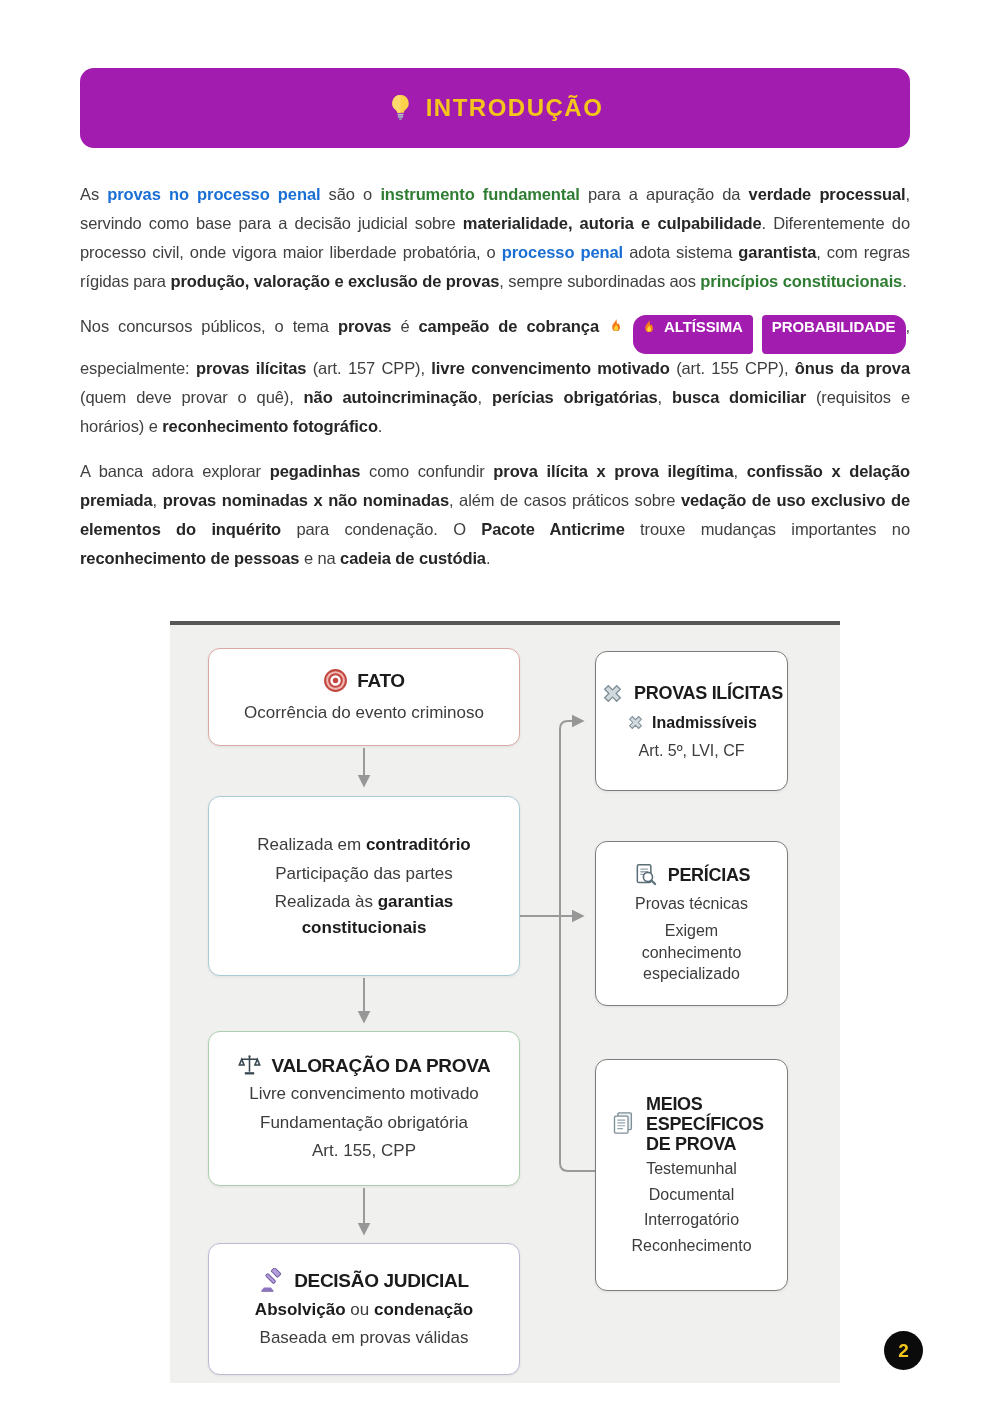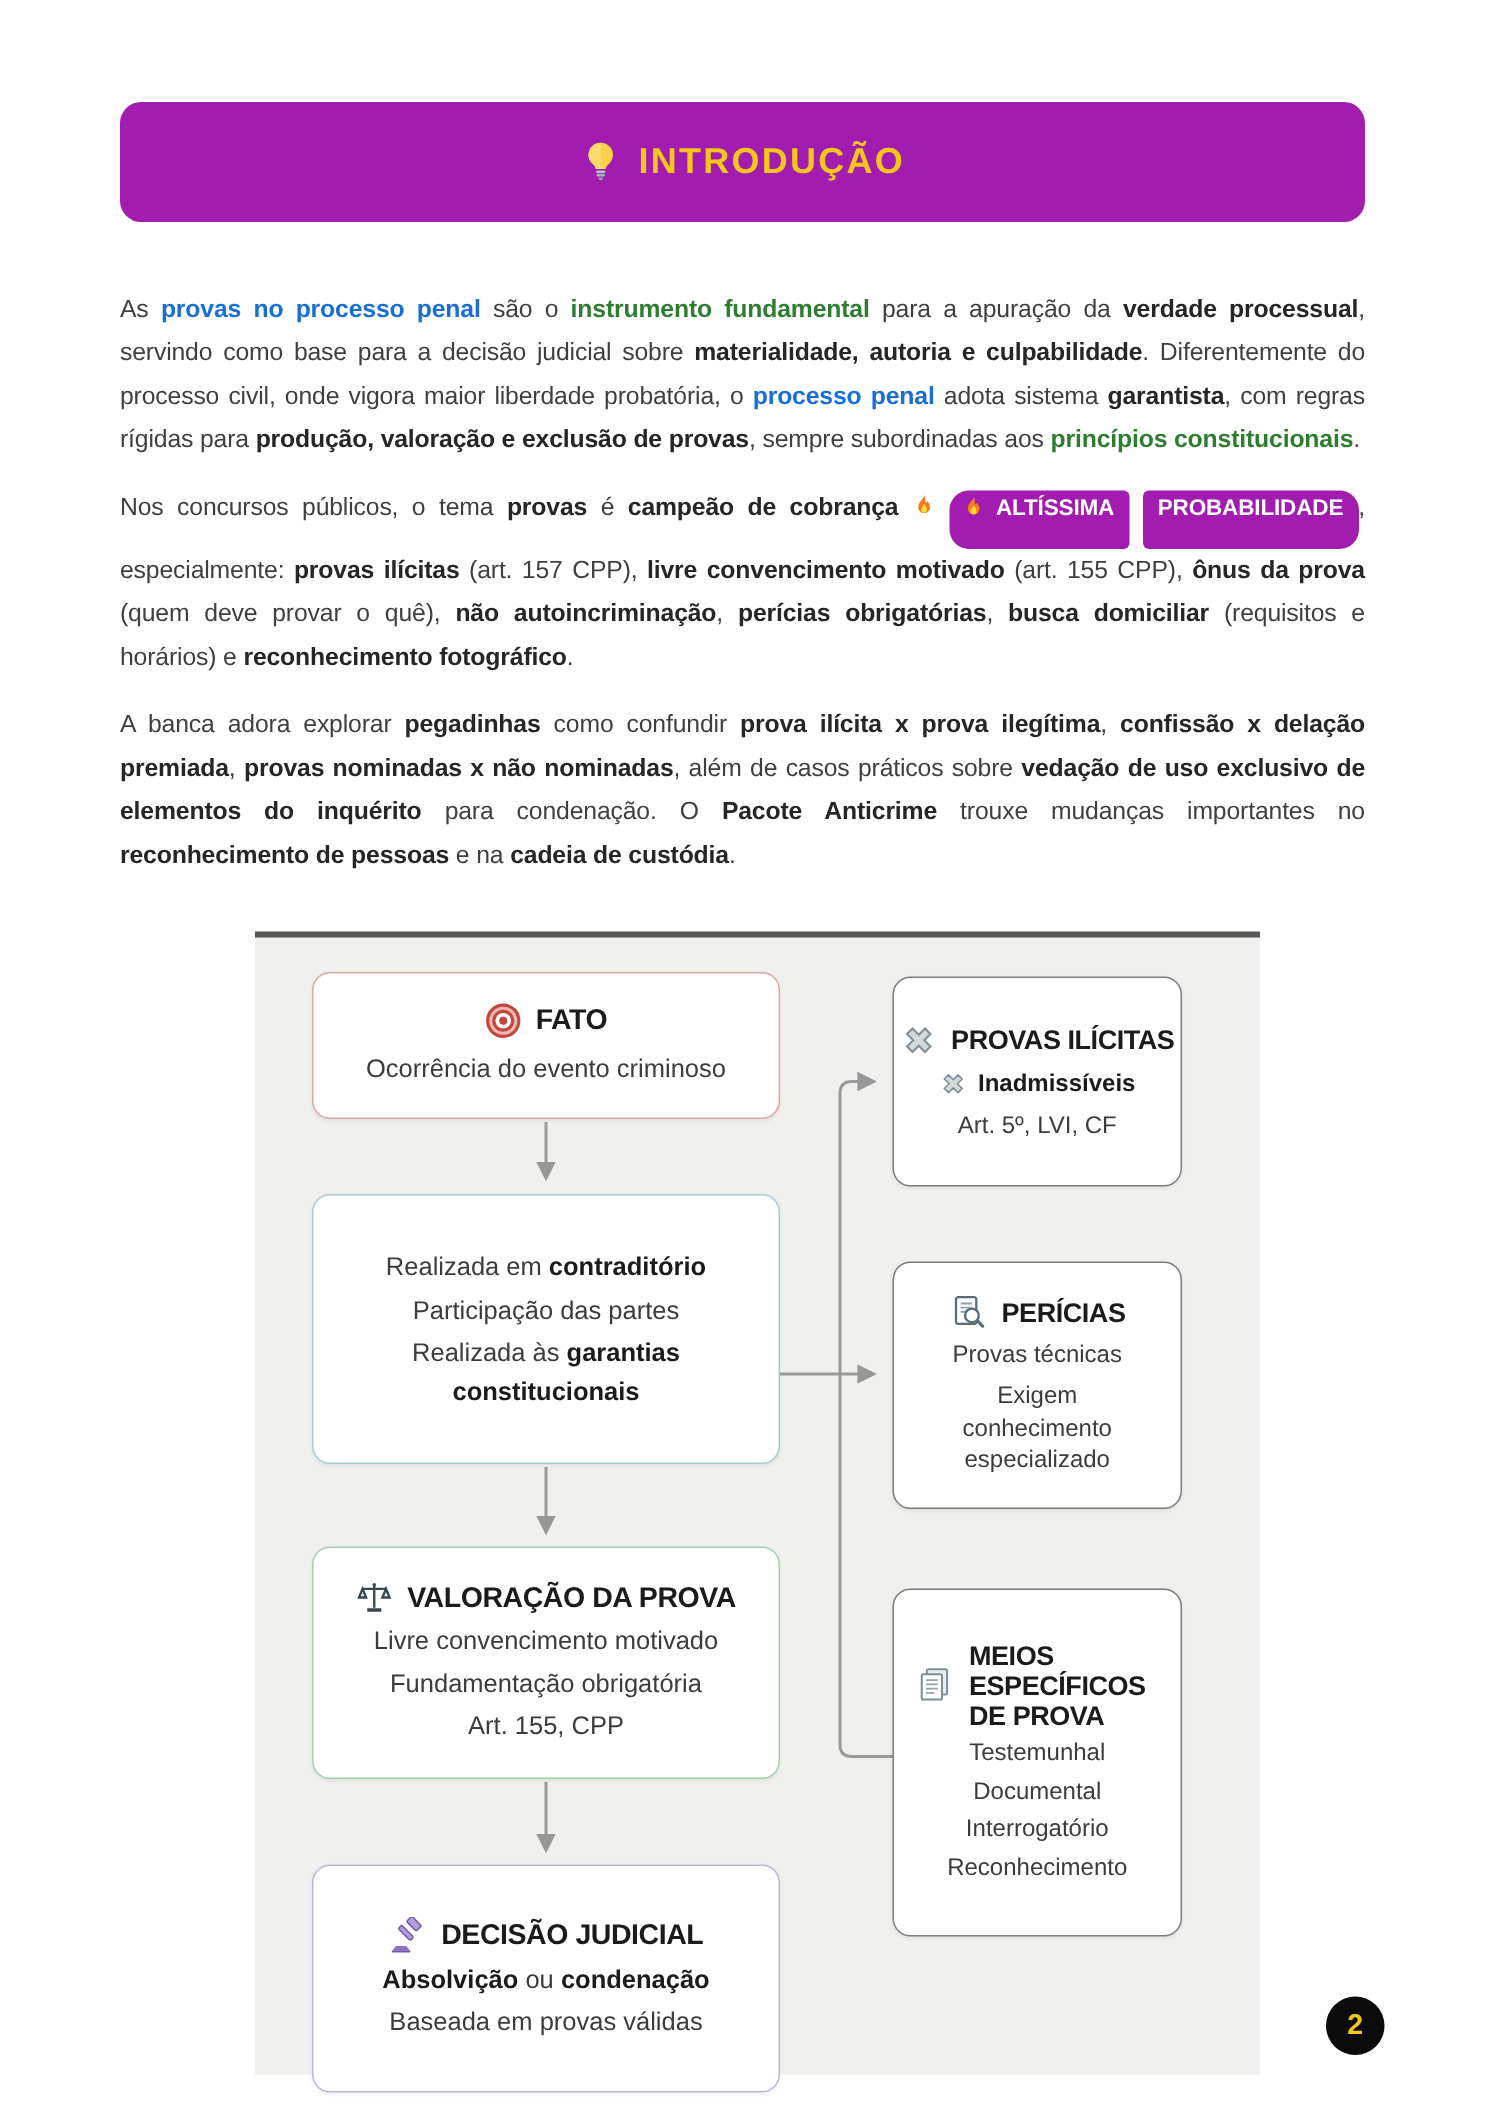--- a/index.html
+++ b/index.html
@@ -12,21 +12,21 @@
   .hdr {
     position:absolute; left:80px; top:68px; width:830px; height:80px;
     background:#a21caf; border-radius:14px;
     display:flex; align-items:center; justify-content:center; gap:12px;
   }
   .hdr-title {
     color:#f4c51a; font-weight:700; font-size:24px; letter-spacing:1.5px;
   }
   .bulb { display:inline-flex; }
   
-  .copy { position:absolute; left:80px; top:176px; width:830px; }
+  .copy { position:absolute; left:80px; top:164px; width:830px; }
   .para {
     font-size:16.5px; line-height:29px; text-align:justify; color:#3f3f3f;
     margin-top:16px; letter-spacing:-0.1px;
   }
   .para:first-child { margin-top:16px; }
   .para .b { font-weight:700; color:#262626; }
   .para .hl-blue { font-weight:700; color:#1a6fd4; }
   .para .hl-green { font-weight:700; color:#2f7d32; }
   .flame-inline { display:inline-block; vertical-align:-2px; line-height:0; }
   .badge {
@@ -55,21 +55,21 @@
   .dtitle {
     display:flex; align-items:center; justify-content:center; gap:9px;
     font-weight:700; font-size:19px; color:#1b1b1b; letter-spacing:-0.3px; line-height:1.12;
   }
   .dtitle .ttext { text-align:left; }
   .icon { display:inline-flex; line-height:0; flex:none; }
   .lbox { left:38px; width:312px; }
   .box-fato    { top:27px;  height:98px;  border:1.6px solid #dba8a4; gap:7px; }
   .box-prod    { top:175px; height:180px; border:1.6px solid #a7ccd4; gap:3px; }
   .box-val     { top:410px; height:155px; border:1.6px solid #a9cfaf; gap:3px; }
-  .box-dec     { top:622px; height:152px; border:1.6px solid #bfb7d4; gap:3px; }
+  .box-dec     { top:622px; height:132px; border:1.6px solid #bfb7d4; gap:3px; }
   .rbox { left:425px; width:193px; border:1.6px solid #7d7d7d; }
   .box-ilic    { top:30px;  height:140px; gap:6px; }
   .box-per     { top:220px; height:165px; gap:5px; }
   .box-meios   { top:438px; height:232px; gap:4px; }
   .dline  { font-size:17px; line-height:1.5; color:#3c3c3c; }
   .dline .b { font-weight:700; color:#1b1b1b; }
   .rbox .dline { font-size:16px; line-height:1.35; }
   .rbox .dtitle { font-size:18px; }
   .sub-row { display:flex; align-items:center; justify-content:center; gap:7px; }
   .wrapline { padding:0 18px; }

